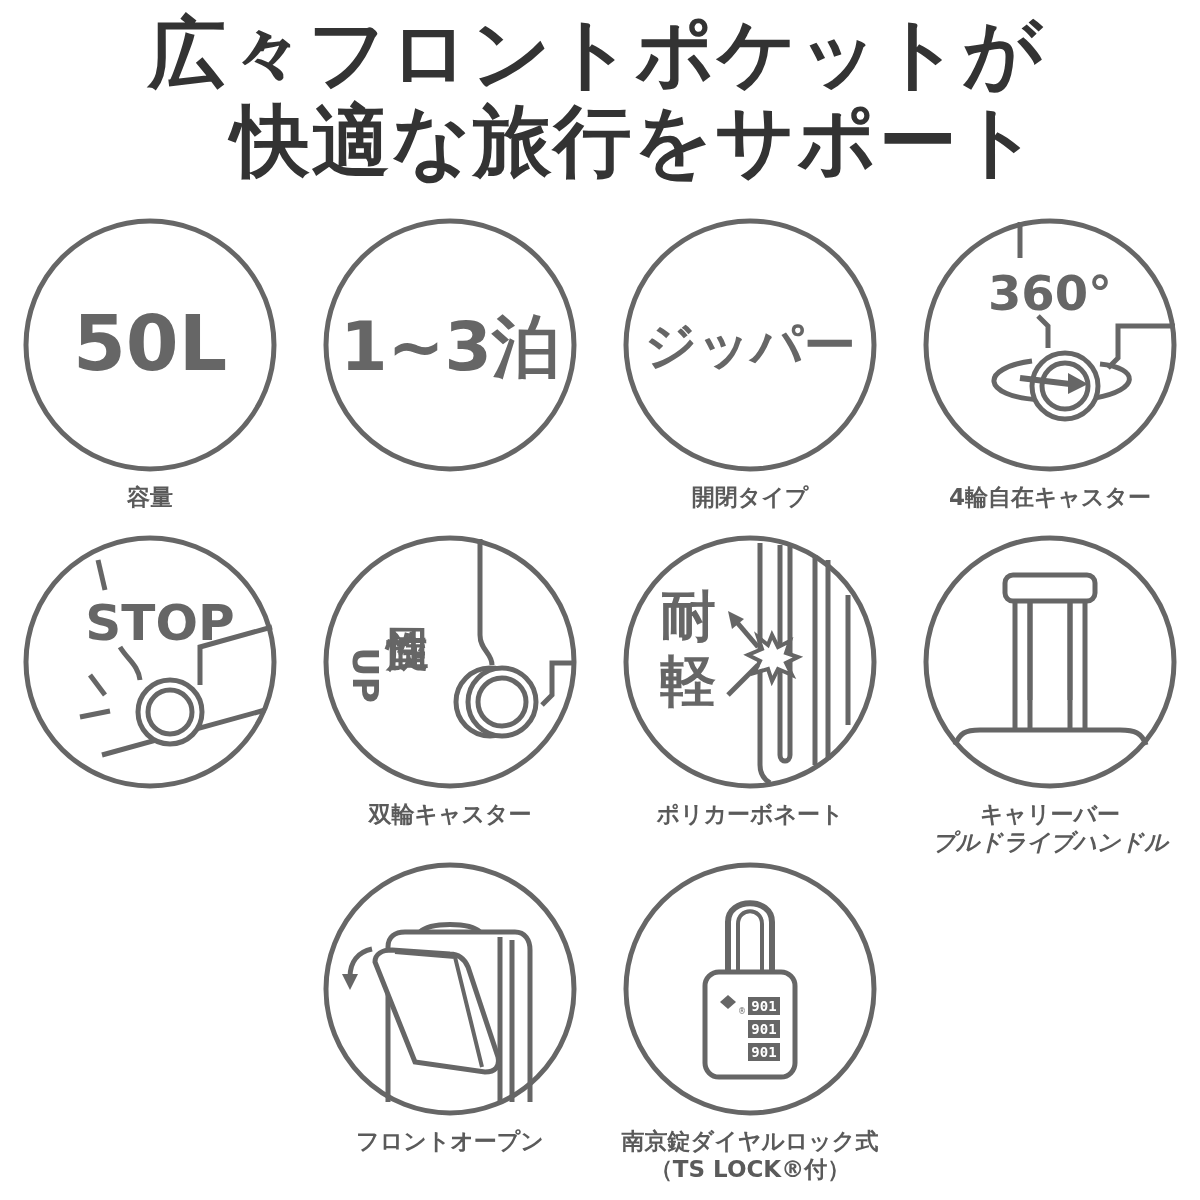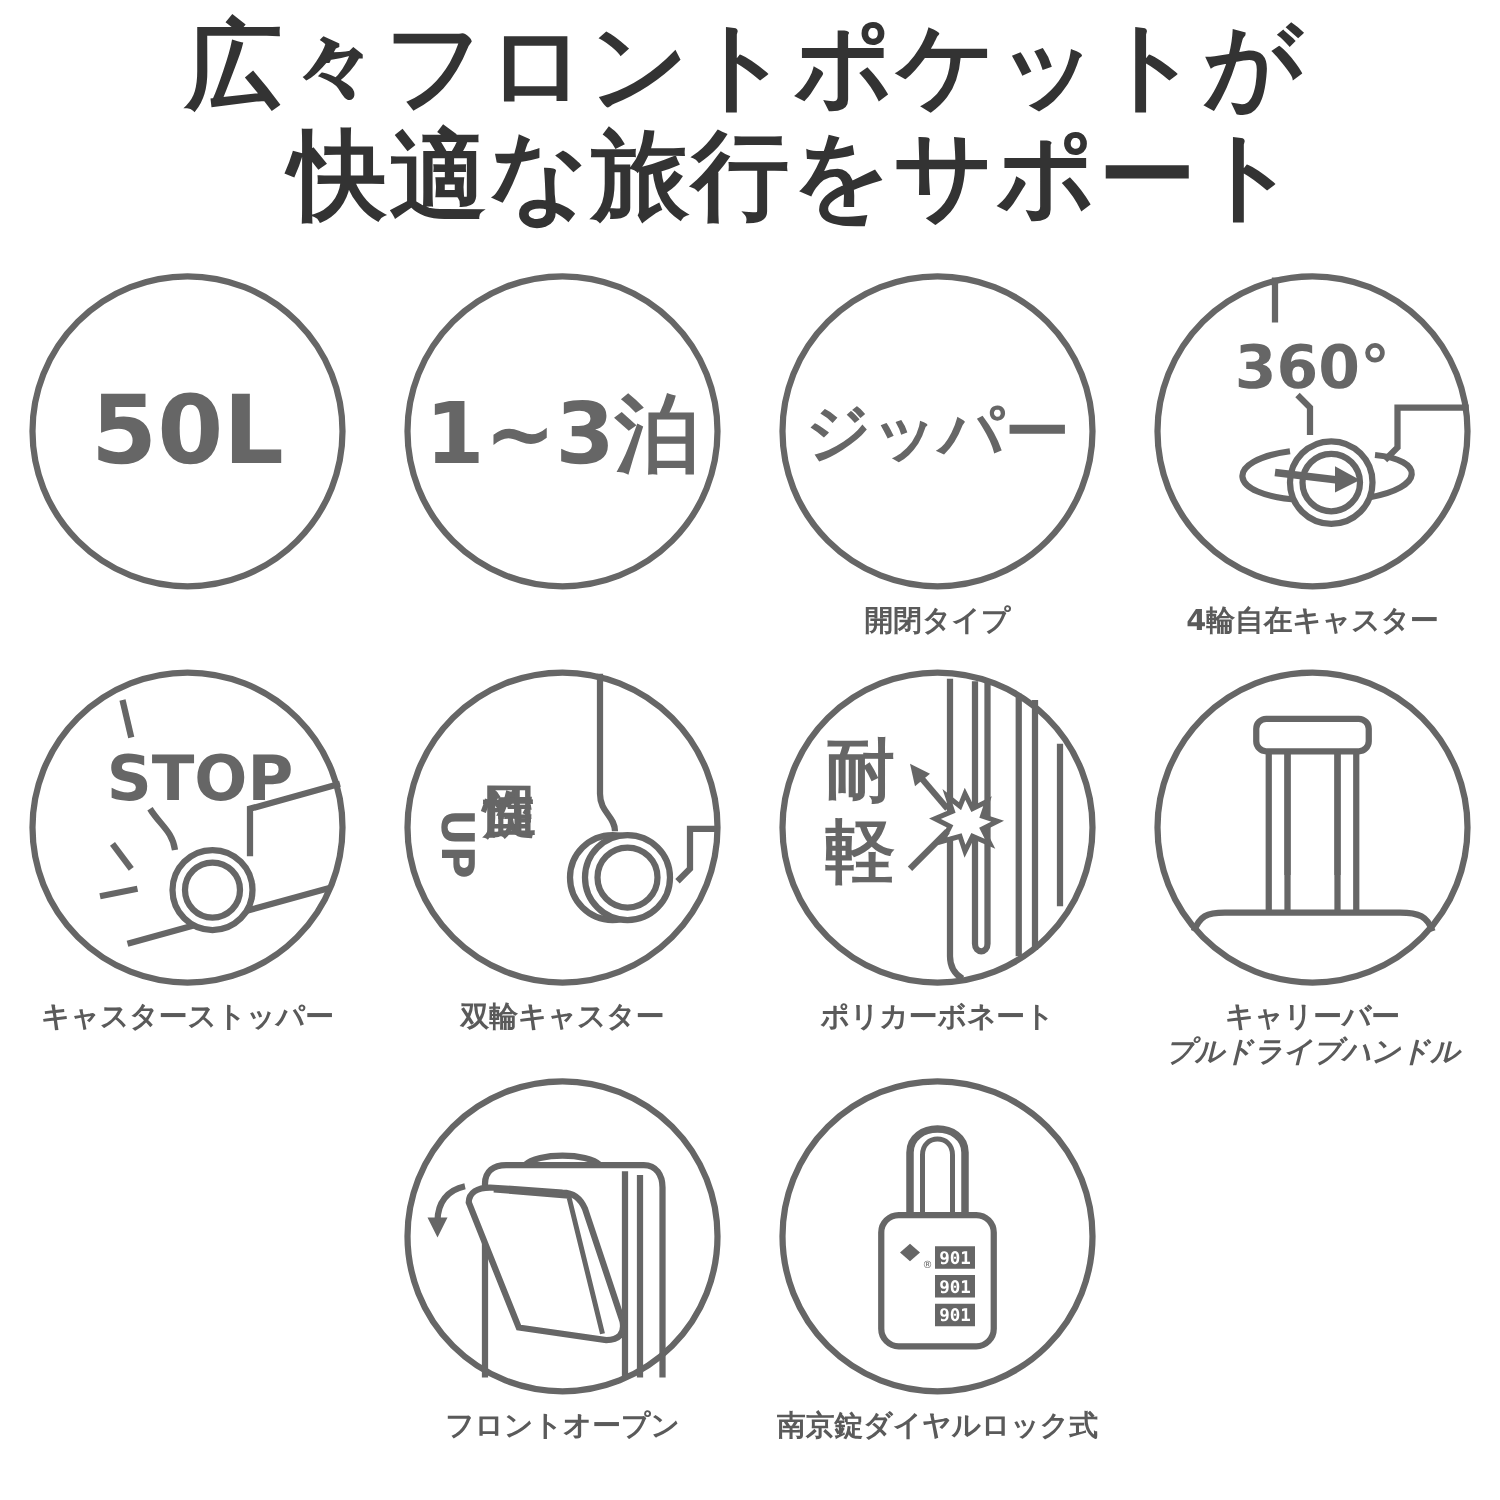--- a/index.html
+++ b/index.html
@@ -16,20 +16,21 @@
 <body>
 
 <div class="title t1">広々フロントポケットが</div>
 <div class="title t2">快適な旅行をサポート</div>
 
 <div class="feature" style="left:0px; top:218px;">
   <svg width="260" height="256" viewBox="0 0 260 256">
     <ellipse cx="130" cy="127" rx="124" ry="124" fill="none" stroke="#666" stroke-width="5"></ellipse>
     <text class="ctext" x="130" y="152" text-anchor="middle" font-size="76">50L</text>
   </svg>
+  <div class="label">容量</div>
 </div>
 
 <div class="feature" style="left:300px; top:218px;">
   <svg width="260" height="256" viewBox="0 0 260 256">
     <ellipse cx="130" cy="127" rx="124" ry="124" fill="none" stroke="#666" stroke-width="5"></ellipse>
     <text class="ctext" x="130" y="152" text-anchor="middle" font-size="68">1~3泊</text>
   </svg>
 </div>
 
 <div class="feature" style="left:600px; top:218px;">
@@ -63,21 +64,20 @@
     <line x1="78" y1="25" x2="85" y2="55" stroke="#666" stroke-width="5"></line>
     <text class="ctext" x="140" y="105" text-anchor="middle" font-size="50">STOP</text>
     <path d="M100 112 C108 125, 118 130, 120 145" fill="none" stroke="#666" stroke-width="5"></path>
     <path d="M252 92 L180 112 L180 150" fill="none" stroke="#666" stroke-width="5"></path>
     <path d="M82 220 L245 175" fill="none" stroke="#666" stroke-width="5"></path>
     <circle cx="150" cy="177" r="32" fill="#fff" stroke="#666" stroke-width="5"></circle>
     <circle cx="150" cy="177" r="22" fill="none" stroke="#666" stroke-width="5"></circle>
     <line x1="70" y1="140" x2="85" y2="160" stroke="#666" stroke-width="5"></line>
     <line x1="60" y1="182" x2="90" y2="176" stroke="#666" stroke-width="5"></line>
   </svg>
-  <div class="label">キャスターストッパー</div>
 </div>
 
 <div class="feature" style="left:300px; top:535px;">
   <svg width="260" height="256" viewBox="0 0 260 256">
     <ellipse cx="130" cy="127" rx="124" ry="124" fill="none" stroke="#666" stroke-width="5"></ellipse>
     <path d="M160 4 L160 100 C160 115, 172 118, 172 130" fill="none" stroke="#666" stroke-width="5"></path>
     <path d="M253 128 L232 128 L232 160 L222 170" fill="none" stroke="#666" stroke-width="5"></path>
     <circle cx="170" cy="167" r="34" fill="#fff" stroke="#666" stroke-width="5"></circle>
     <circle cx="182" cy="167" r="34" fill="#fff" stroke="#666" stroke-width="5"></circle>
     <circle cx="182" cy="167" r="24" fill="none" stroke="#666" stroke-width="5"></circle>
@@ -142,13 +142,14 @@
     <polygon points="100,140 108,133 116,140 108,147" fill="#666"></polygon>
     <text x="118" y="152" font-size="8" fill="#666">®</text>
     <rect x="128" y="135" width="32" height="18" fill="#666"></rect>
     <rect x="128" y="158" width="32" height="18" fill="#666"></rect>
     <rect x="128" y="181" width="32" height="18" fill="#666"></rect>
     <text x="144" y="149" text-anchor="middle" font-family="DejaVu Sans Mono, monospace" font-size="14" font-weight="bold" fill="#fff">901</text>
     <text x="144" y="172" text-anchor="middle" font-family="DejaVu Sans Mono, monospace" font-size="14" font-weight="bold" fill="#fff">901</text>
     <text x="144" y="195" text-anchor="middle" font-family="DejaVu Sans Mono, monospace" font-size="14" font-weight="bold" fill="#fff">901</text>
   </svg>
   <div class="label">南京錠ダイヤルロック式</div>
+  <div class="label" style="margin-top:-2px;">（TS LOCK®付）</div>
 </div>
 
 </body></html>

